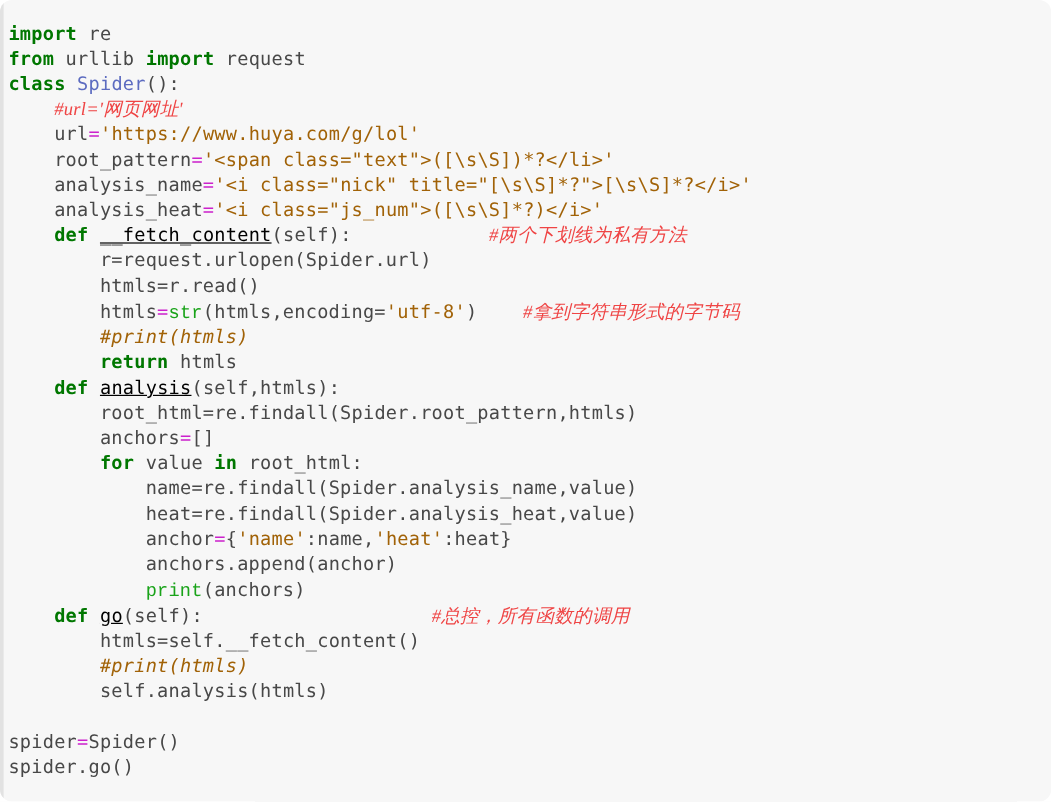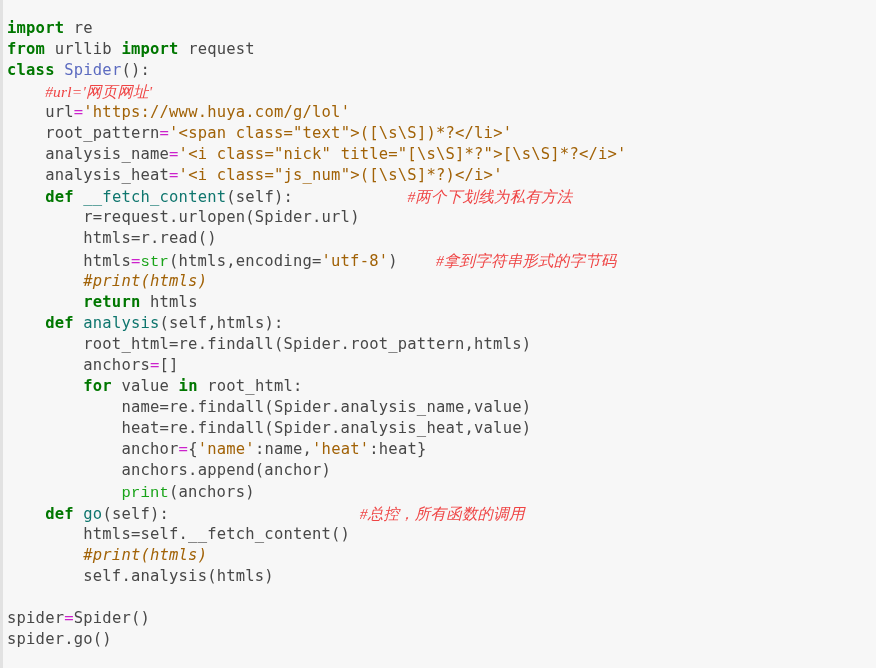--- a/index.html
+++ b/index.html
@@ -35,28 +35,28 @@
     letter-spacing: 0.2px;
   }
   .ln {
     display: block;
     height: 21.1px;
     white-space: pre;
   }
   
   .kw    { color: #007700; font-weight: bold; }          
   .cls   { color: #5c6bc0; }                              
-  .fn    { color: #0f766e; }                              
+  .fn    { color: #000000; text-decoration: underline; }                              
   .bi    { color: #19a319; font-family: Liberation Mono, monospace; }                              
   .str   { color: #a16207; }                              
   .op    { color: #cc22cc; }                              
   .cmt   { color: #a16207; font-style: italic; }          
   .cmt-cn{ color: #ef4444; font-style: italic;
            font-family: Liberation Serif, serif; }
   .pl    { color: #484848; }                              
 </style>
 </head>
 <body>
 
-<div id="code-page" style="background: rgb(247, 247, 247);">
+<div id="code-page" style="background: rgb(247, 247, 247); border-radius: 10px;">
   <div id="left-rule" style="background: rgb(226, 226, 226);"></div>
   <pre id="code-block" style="color: rgb(72, 72, 72);"><span class="ln"><span class="kw">import</span><span class="pl"> re</span></span><span class="ln"><span class="kw">from</span><span class="pl"> urllib </span><span class="kw">import</span><span class="pl"> request</span></span><span class="ln"><span class="kw">class</span><span class="pl"> </span><span class="cls">Spider</span><span class="pl">():</span></span><span class="ln"><span class="pl">    </span><span class="cmt-cn">#url='网页网址'</span></span><span class="ln"><span class="pl">    url</span><span class="op">=</span><span class="str">'https://www.huya.com/g/lol'</span></span><span class="ln"><span class="pl">    root_pattern</span><span class="op">=</span><span class="str">'&lt;span class="text"&gt;([\s\S])*?&lt;/li&gt;'</span></span><span class="ln"><span class="pl">    analysis_name</span><span class="op">=</span><span class="str">'&lt;i class="nick" title="[\s\S]*?"&gt;[\s\S]*?&lt;/i&gt;'</span></span><span class="ln"><span class="pl">    analysis_heat</span><span class="op">=</span><span class="str">'&lt;i class="js_num"&gt;([\s\S]*?)&lt;/i&gt;'</span></span><span class="ln"><span class="pl">    </span><span class="kw">def</span><span class="pl"> </span><span class="fn">__fetch_content</span><span class="pl">(self):</span><span class="pl">            </span><span class="cmt-cn">#两个下划线为私有方法</span></span><span class="ln"><span class="pl">        r=request.urlopen(Spider.url)</span></span><span class="ln"><span class="pl">        htmls=r.read()</span></span><span class="ln"><span class="pl">        htmls</span><span class="op">=</span><span class="bi">str</span><span class="pl">(htmls,encoding=</span><span class="str">'utf-8'</span><span class="pl">)    </span><span class="cmt-cn">#拿到字符串形式的字节码</span></span><span class="ln"><span class="pl">        </span><span class="cmt">#print(htmls)</span></span><span class="ln"><span class="pl">        </span><span class="kw">return</span><span class="pl"> htmls</span></span><span class="ln"><span class="pl">    </span><span class="kw">def</span><span class="pl"> </span><span class="fn">analysis</span><span class="pl">(self,htmls):</span></span><span class="ln"><span class="pl">        root_html=re.findall(Spider.root_pattern,htmls)</span></span><span class="ln"><span class="pl">        anchors</span><span class="op">=</span><span class="pl">[]</span></span><span class="ln"><span class="pl">        </span><span class="kw">for</span><span class="pl"> value </span><span class="kw">in</span><span class="pl"> root_html:</span></span><span class="ln"><span class="pl">            name=re.findall(Spider.analysis_name,value)</span></span><span class="ln"><span class="pl">            heat=re.findall(Spider.analysis_heat,value)</span></span><span class="ln"><span class="pl">            anchor</span><span class="op">=</span><span class="pl">{</span><span class="str">'name'</span><span class="pl">:name,</span><span class="str">'heat'</span><span class="pl">:heat}</span></span><span class="ln"><span class="pl">            anchors.append(anchor)</span></span><span class="ln"><span class="pl">            </span><span class="bi">print</span><span class="pl">(anchors)</span></span><span class="ln"><span class="pl">    </span><span class="kw">def</span><span class="pl"> </span><span class="fn">go</span><span class="pl">(self):</span><span class="pl">                    </span><span class="cmt-cn">#总控，所有函数的调用</span></span><span class="ln"><span class="pl">        htmls=self.__fetch_content()</span></span><span class="ln"><span class="pl">        </span><span class="cmt">#print(htmls)</span></span><span class="ln"><span class="pl">        self.analysis(htmls)</span></span><span class="ln">&nbsp;</span><span class="ln"><span class="pl">spider</span><span class="op">=</span><span class="pl">Spider()</span></span><span class="ln"><span class="pl">spider.go()</span></span></pre>
 </div>
 
 </body></html>

